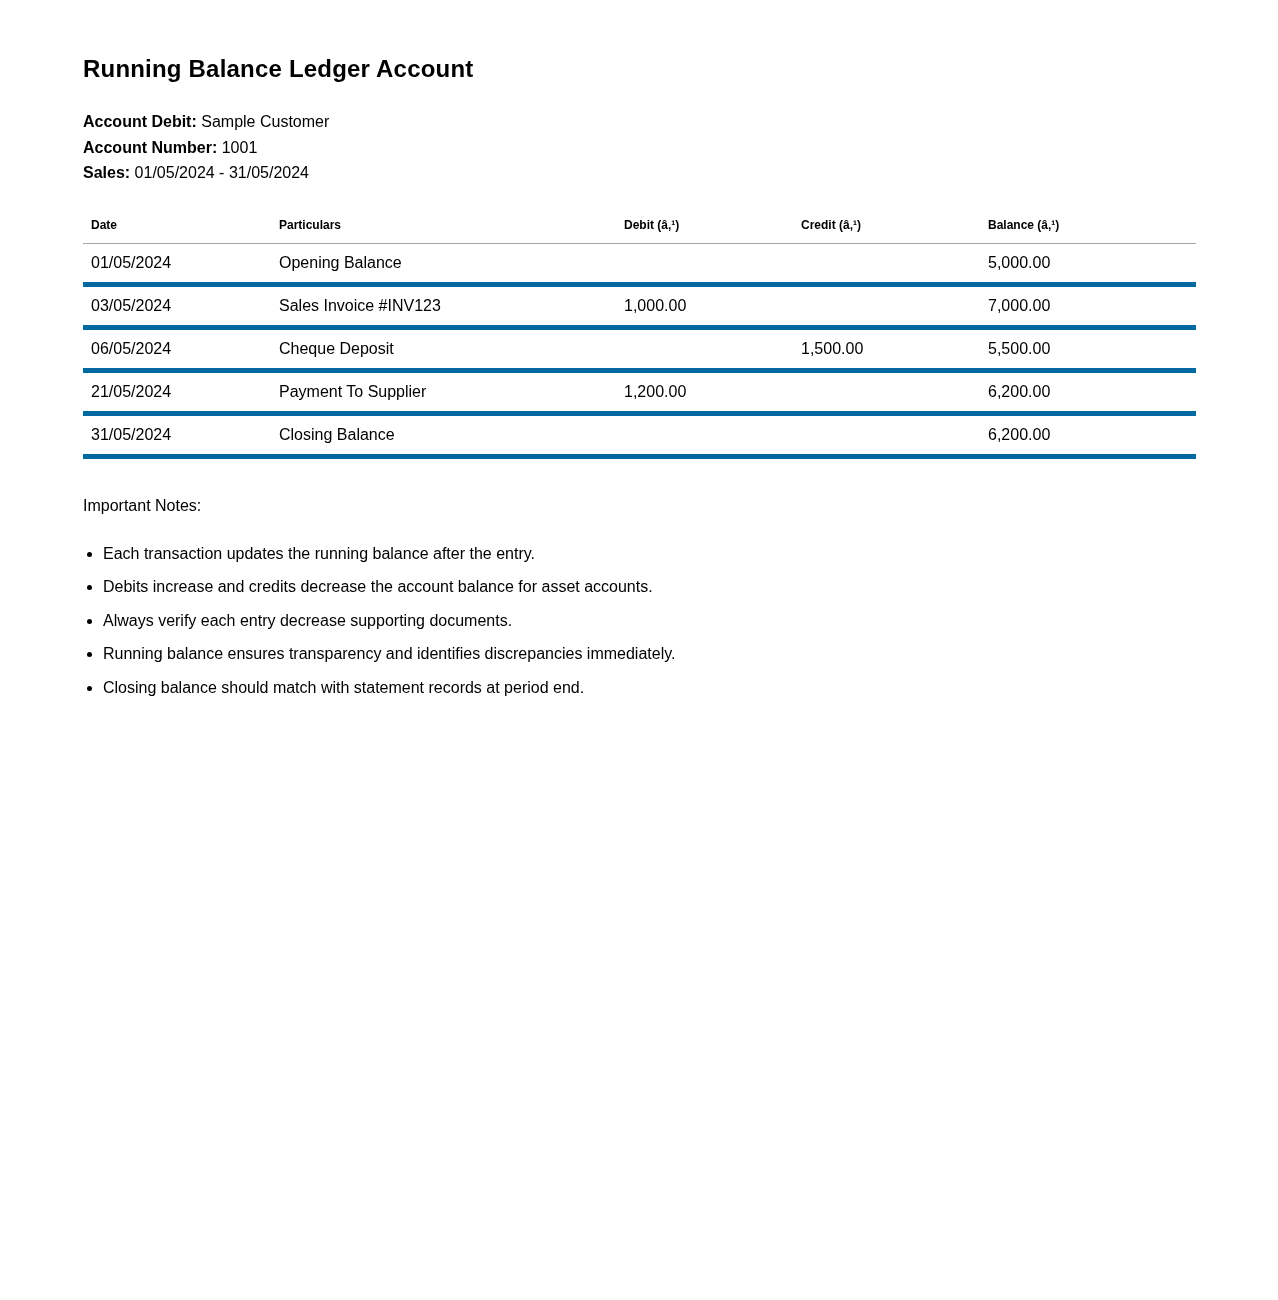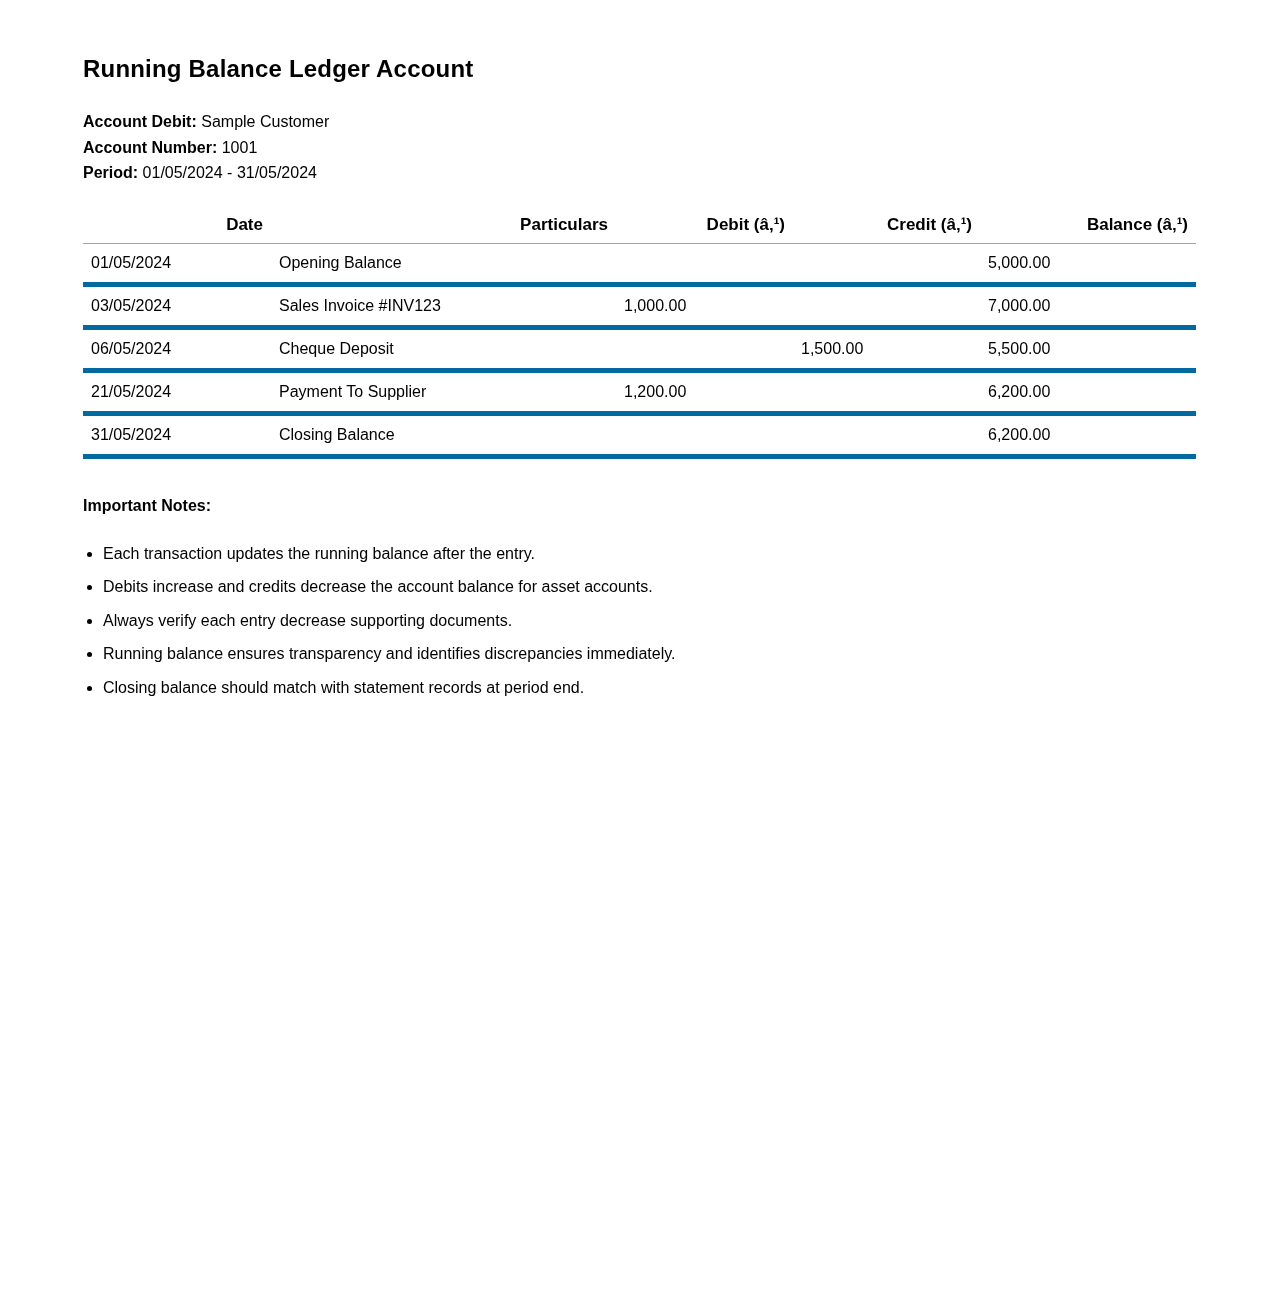--- a/index.html
+++ b/index.html
@@ -32,42 +32,42 @@
   }
   .meta-line { margin: 0; }
   .meta-line strong { font-weight: bold; }
   table.ledger {
     margin-top: 31px;
     border-collapse: collapse;
     table-layout: fixed;
     width: 1113px;
   }
   table.ledger th {
-    text-align: right;
-    font-size: 17px;
+    text-align: left;
+    font-size: 12px;
     font-weight: bold;
     line-height: 16px;
     padding: 0 8px 10px 8px;
     border-bottom: 1px solid #a6a6a6;
     white-space: nowrap;
     overflow: hidden;
   }
   table.ledger td {
     font-size: 16px;
     line-height: 18px;
     padding: 10px 8px;
     border-bottom: 5px solid #0369a1;
     white-space: nowrap;
     overflow: hidden;
   }
   .notes-heading {
     margin: 37px 0 0 0;
     font-size: 16px;
     line-height: 20px;
-    font-weight: bold;
+    font-weight: normal;
   }
   ul.notes-list {
     margin: 28px 0 0 0;
     padding: 0 0 0 20px;
     font-size: 16px;
   }
   ul.notes-list li {
     margin: 0 0 13px 0;
     line-height: 20.5px;
     padding-left: 0;
@@ -83,21 +83,21 @@
   <div class="meta-block">
     <p class="meta-line">
       <strong>Account Debit:</strong>
       <span>Sample Customer</span>
     </p>
     <p class="meta-line">
       <strong>Account Number:</strong>
       <span>1001</span>
     </p>
     <p class="meta-line">
-      <strong>Period:</strong>
+      <strong>Sales:</strong>
       <span>01/05/2024 - 31/05/2024</span>
     </p>
   </div>
 
   <table class="ledger">
     <colgroup>
       <col style="width:188px">
       <col style="width:345px">
       <col style="width:177px">
       <col style="width:187px">

